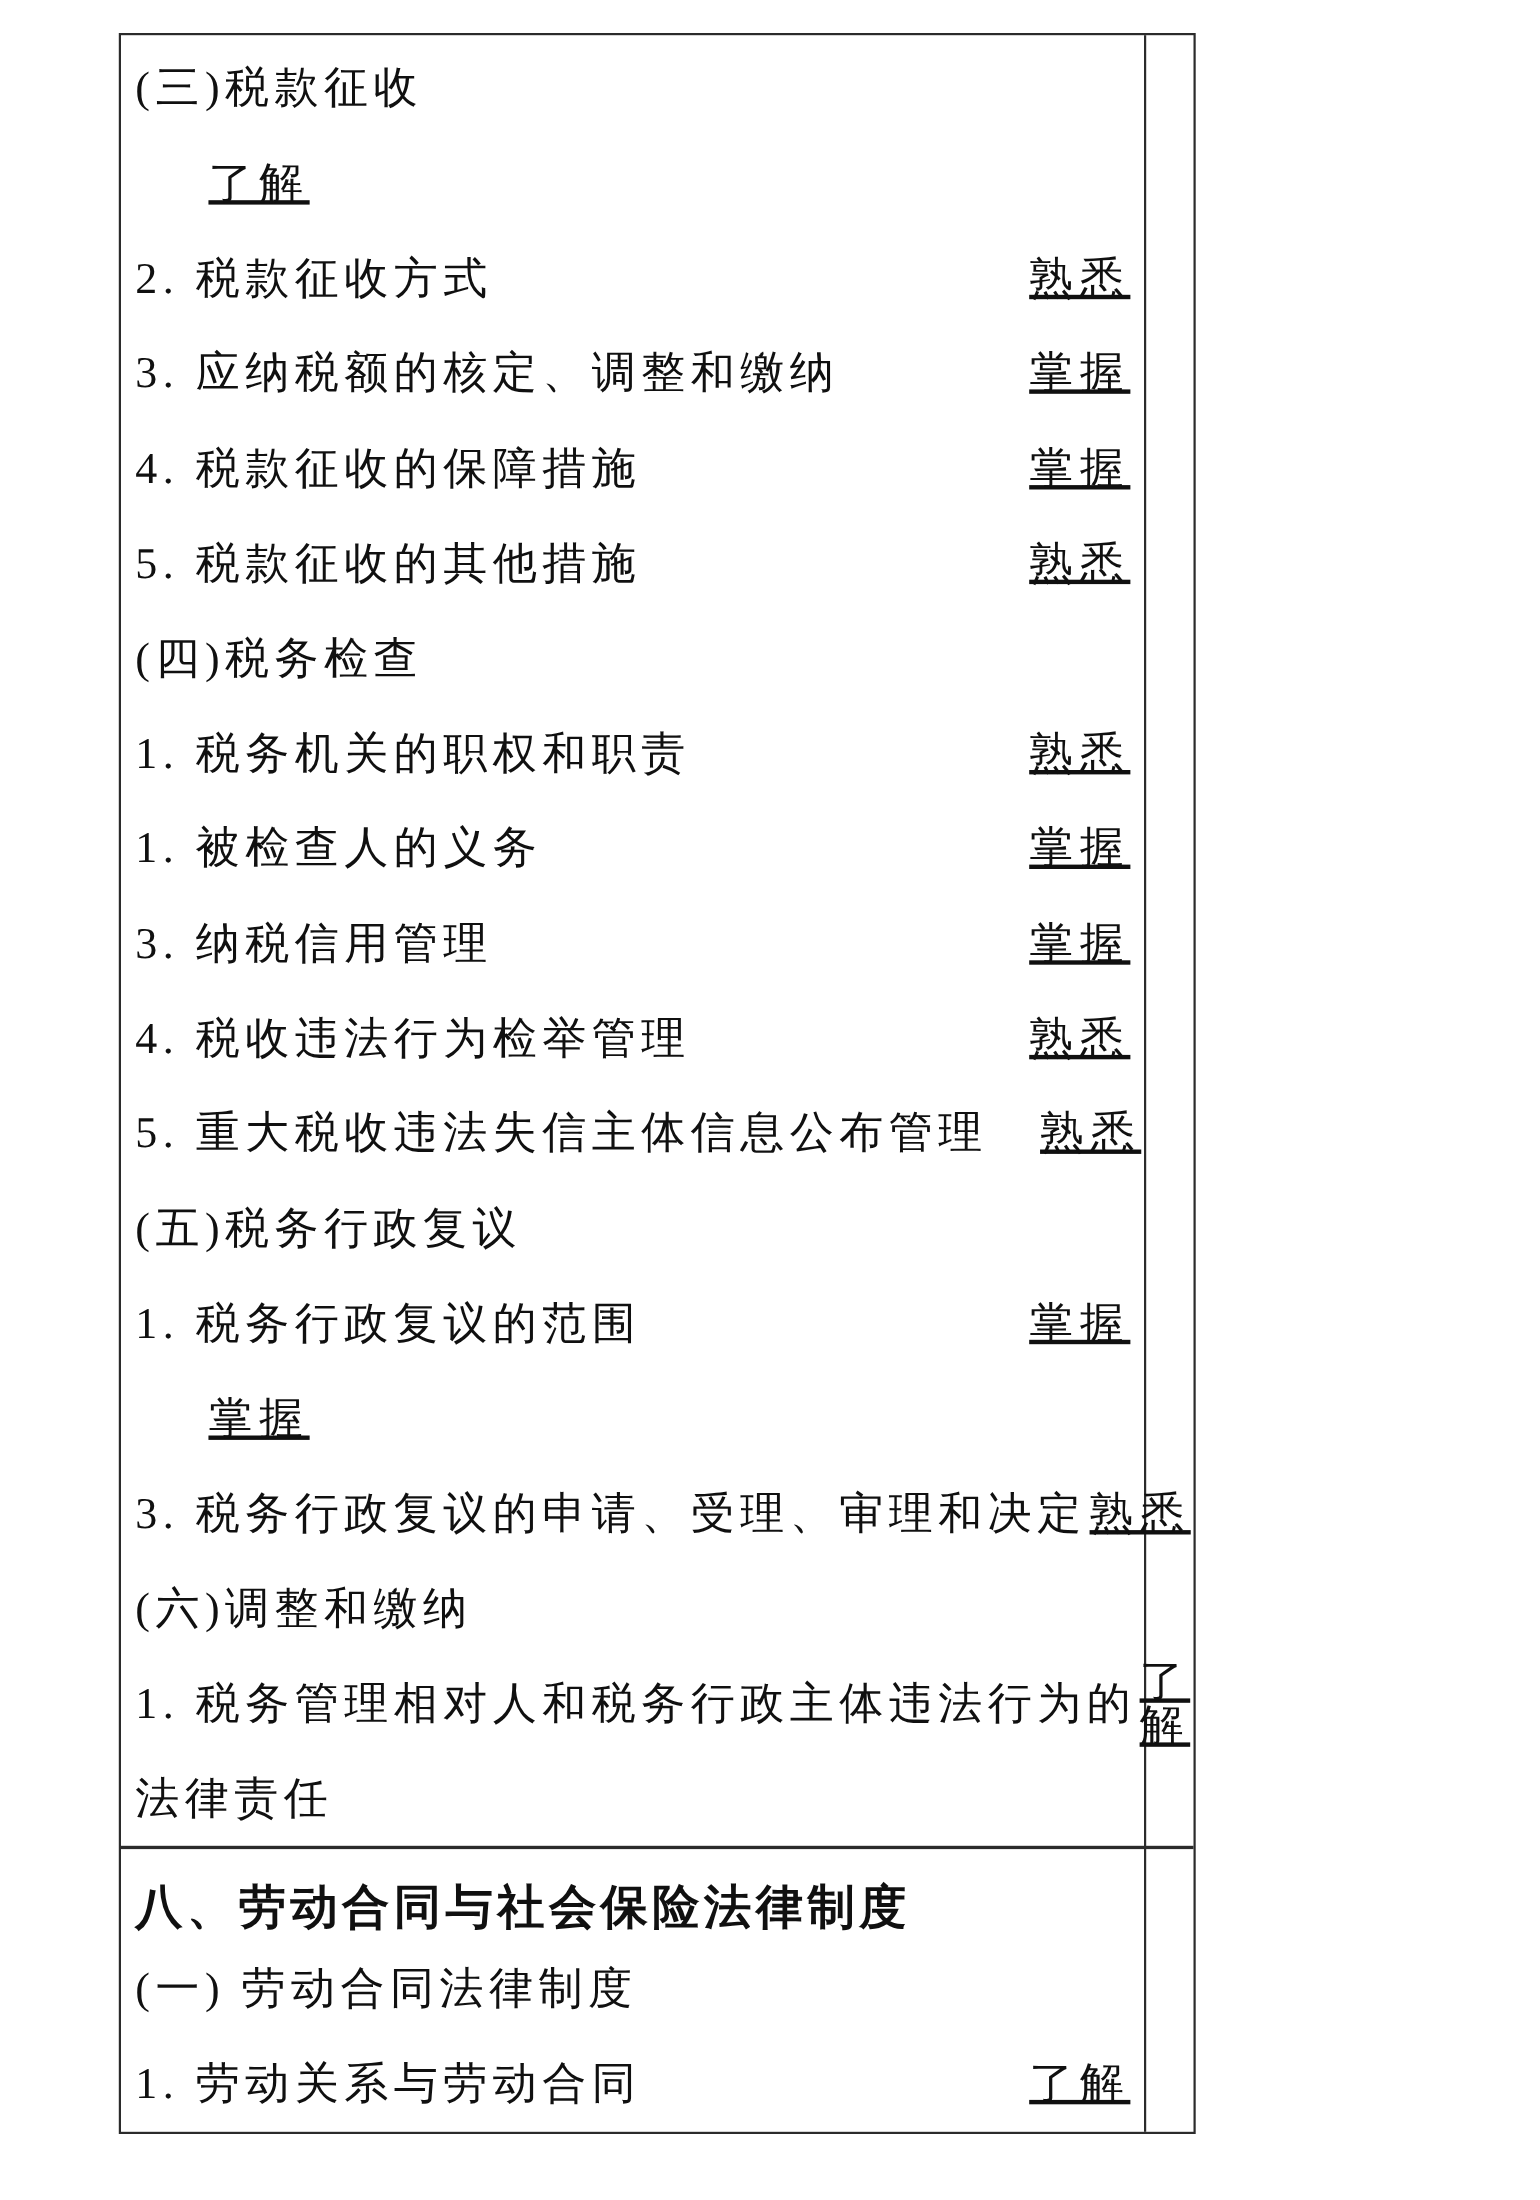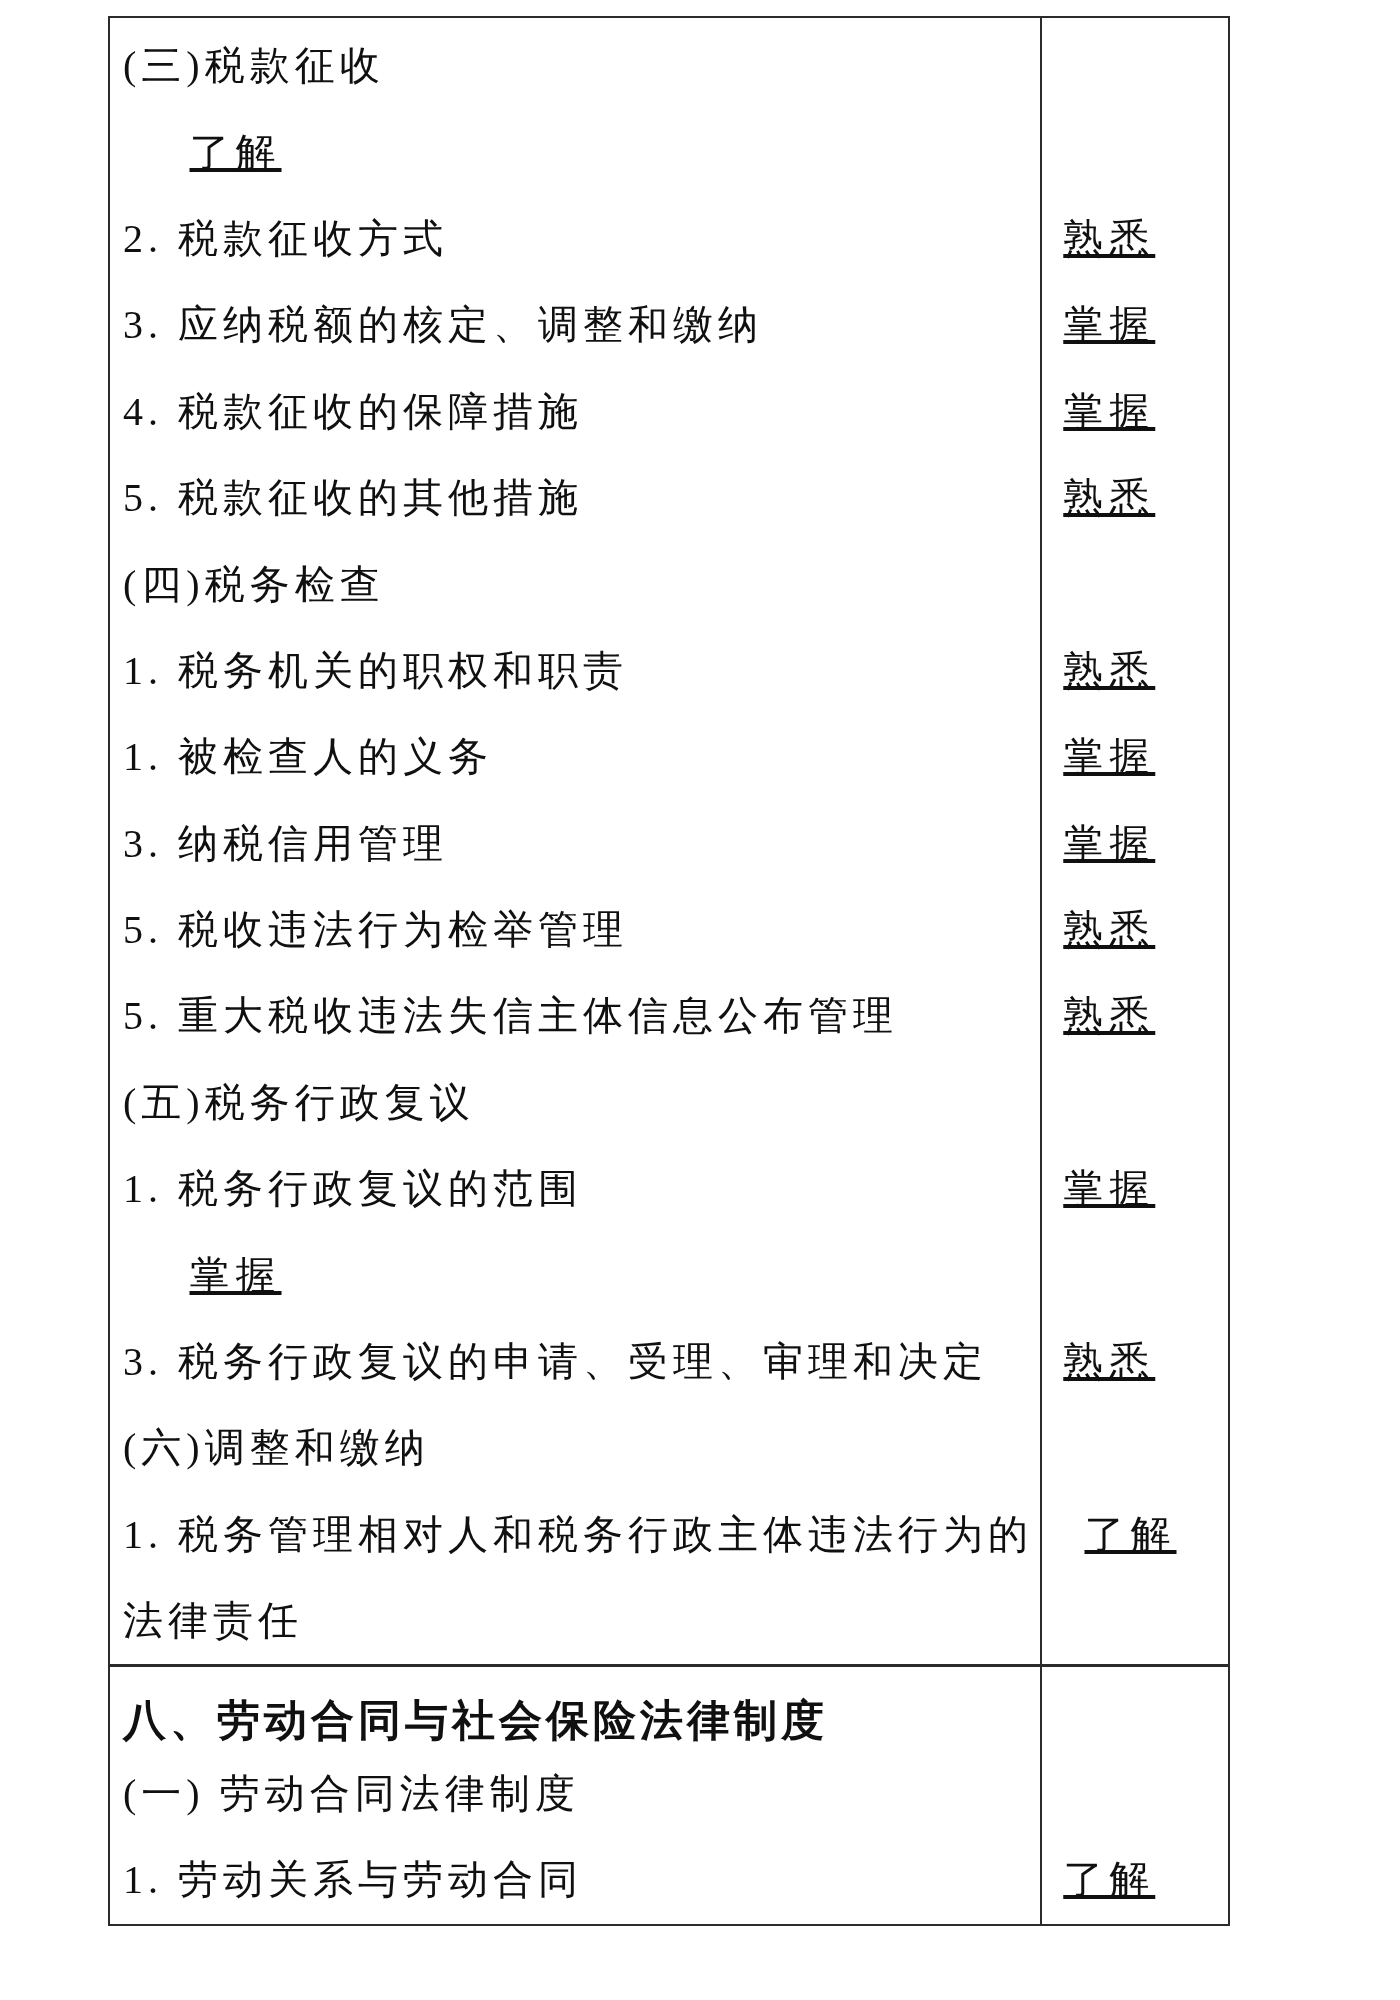--- a/index.html
+++ b/index.html
@@ -14,22 +14,22 @@
     width:1400px;
     height:2000px;
     background:var(--bg-color);
     color:var(--text-color);
     font-family:"Liberation Serif","DejaVu Serif",serif;
     overflow:hidden;
   }
   .table{
     position:absolute;
     left:108px;
-    top:16px;
-    width:1122px;
+    top:30px;
+    width:979px;
     height:1910px;
     border:2px solid var(--border-color);
     box-sizing:border-box;
   }
   .col-divider{
     position:absolute;
     left:930px;
     top:0;
     bottom:0;
     width:2px;
@@ -114,21 +114,21 @@
         </div>
         <div class="row item">
           <div class="cell cell-topic">1. 被检查人的义务</div>
           <div class="cell cell-level">掌握</div>
         </div>
         <div class="row item">
           <div class="cell cell-topic">3. 纳税信用管理</div>
           <div class="cell cell-level">掌握</div>
         </div>
         <div class="row item">
-          <div class="cell cell-topic">5. 税收违法行为检举管理</div>
+          <div class="cell cell-topic">4. 税收违法行为检举管理</div>
           <div class="cell cell-level">熟悉</div>
         </div>
         <div class="row item">
           <div class="cell cell-topic">5. 重大税收违法失信主体信息公布管理</div>
           <div class="cell cell-level">熟悉</div>
         </div>
         <div class="row section">
           <div class="cell cell-topic">(五)税务行政复议</div>
           <div class="cell cell-level"></div>
         </div>

